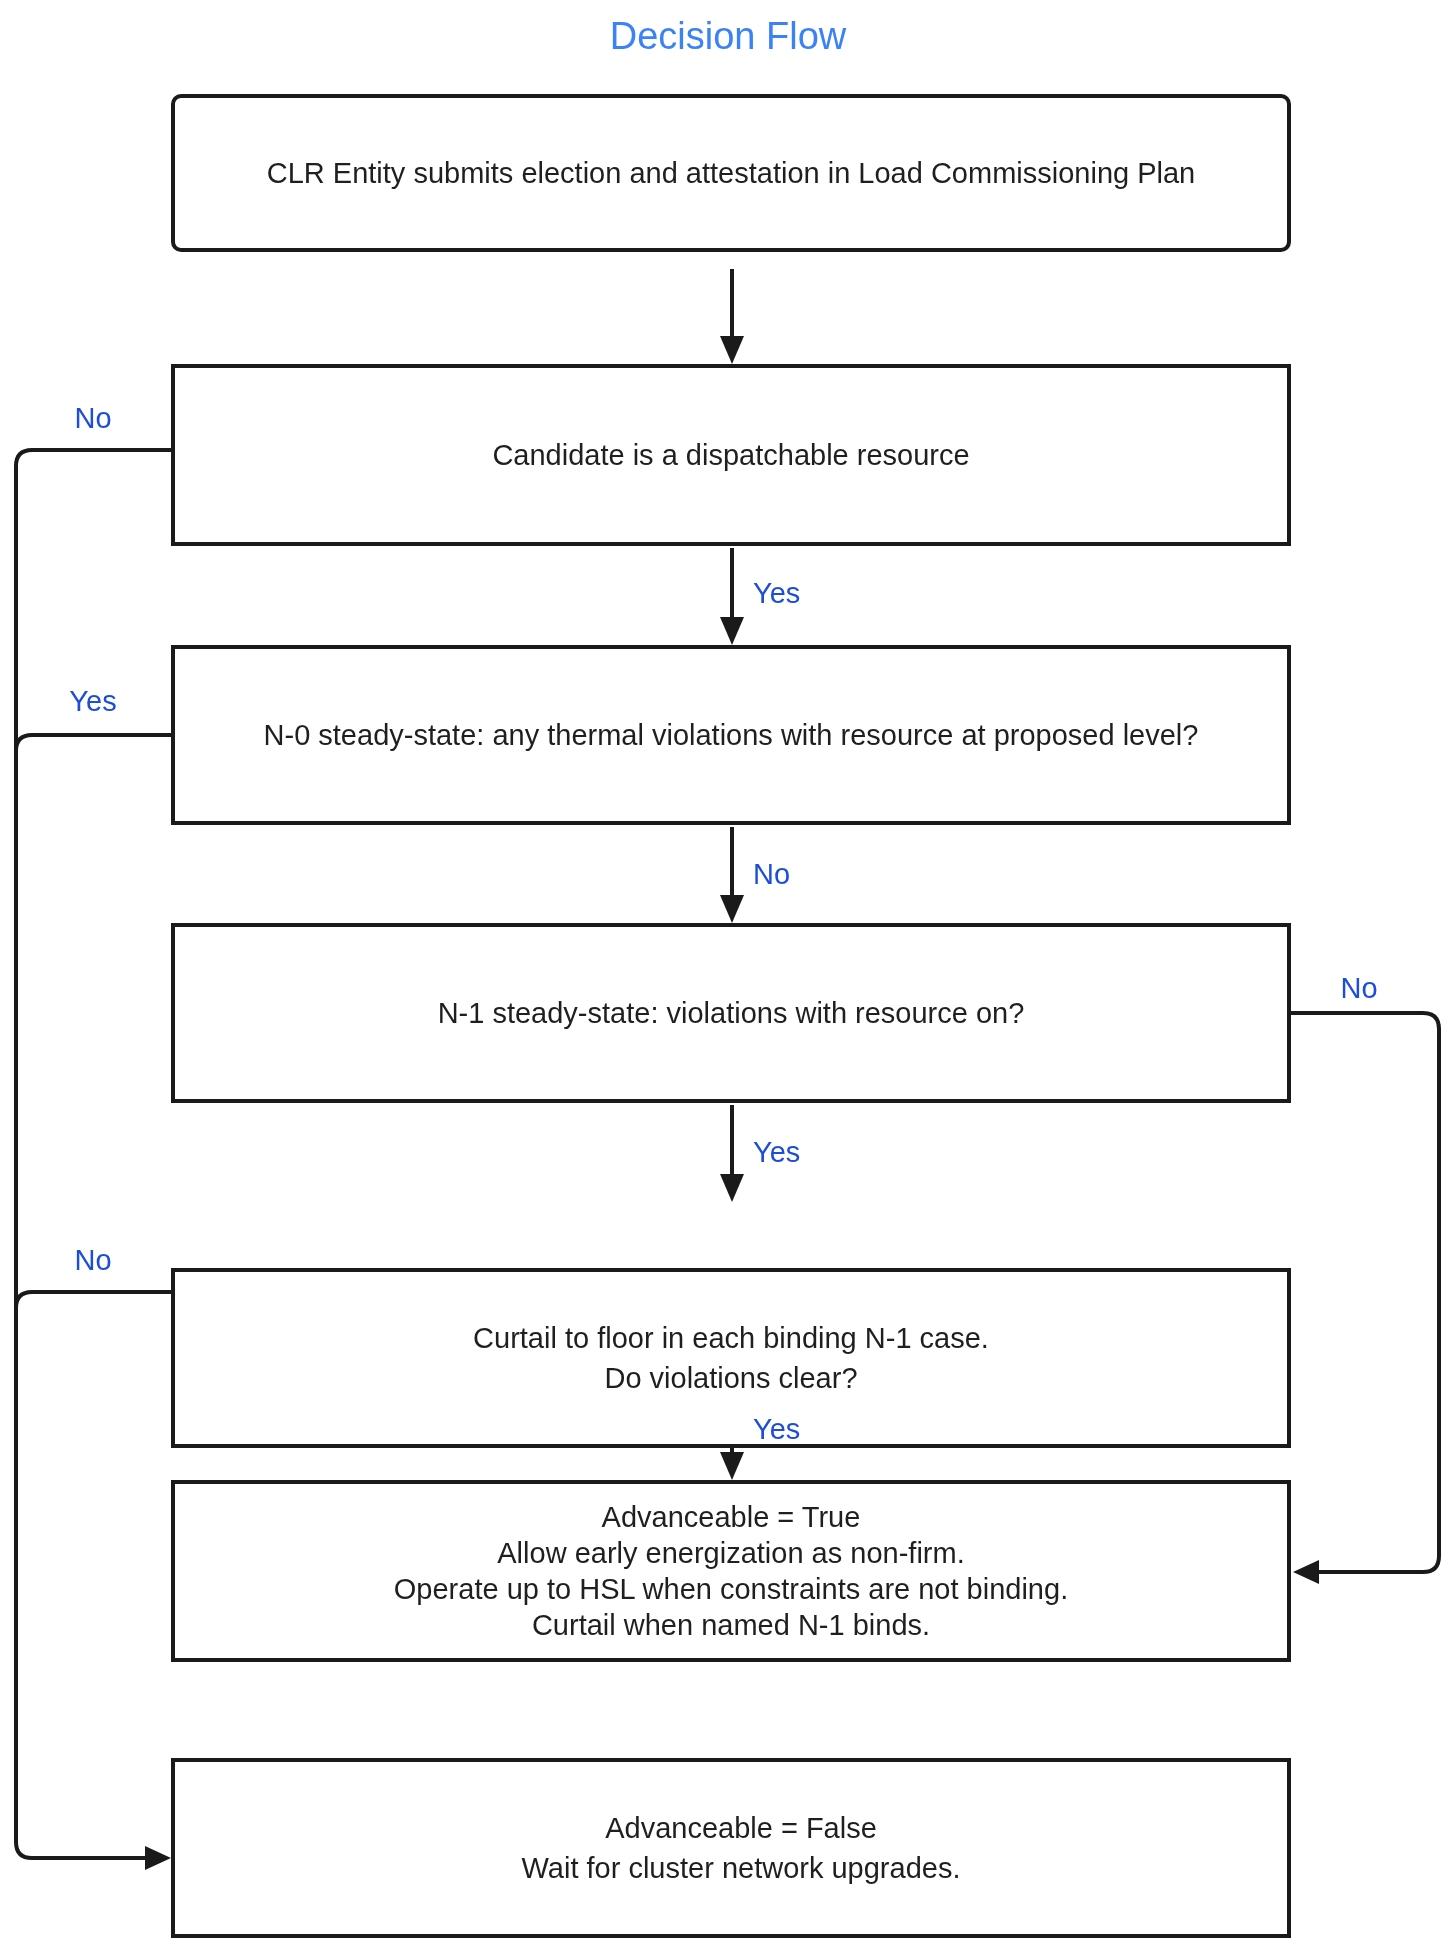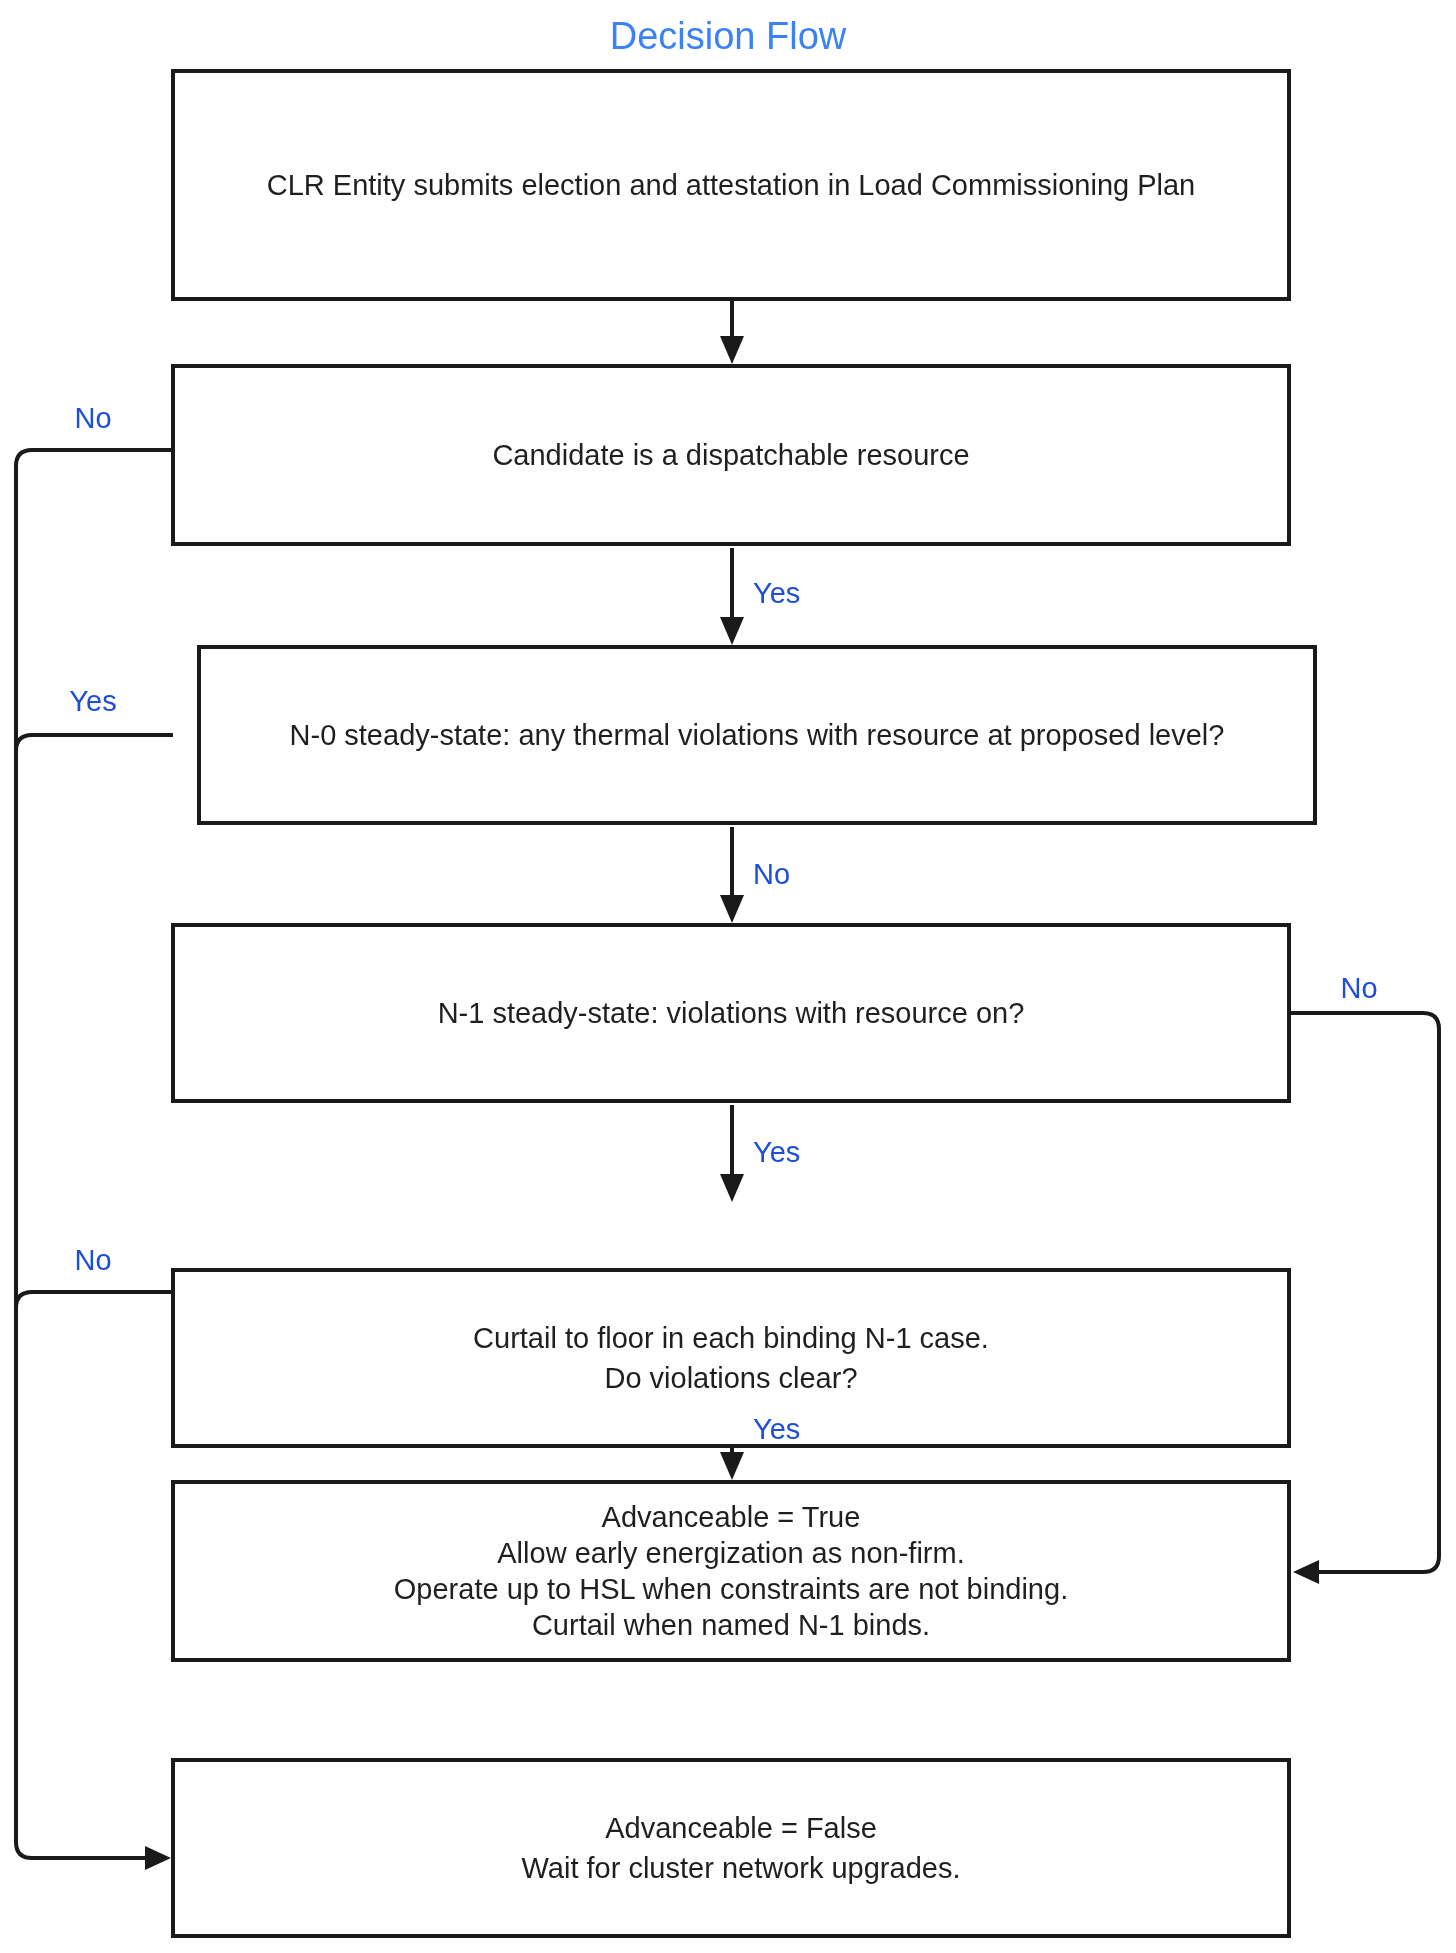--- a/index.html
+++ b/index.html
@@ -44,23 +44,23 @@
     display: flex;
     flex-direction: column;
     justify-content: center;
     align-items: center;
     text-align: center;
     font-size: 29px;
     line-height: 40px;
     color: #1f1f1f;
     padding: 0 12px;
   }
-  .node-1 { top: 69px;   height: 232px; }
+  .node-1 { top: 94px;   height: 158px; border-radius: 10px; }
   .node-2 { top: 364px;  height: 182px; }
-  .node-3 { top: 645px;  height: 180px; margin-left: 26px; }
+  .node-3 { top: 645px;  height: 180px; }
   .node-4 { top: 923px;  height: 180px; }
   .node-5 { top: 1268px; height: 180px; }
   .node-6 { top: 1480px; height: 182px; line-height: 36px; }
   .node-7 { top: 1758px; height: 180px; padding-left: 32px; }
   .edge-label {
     position: absolute;
     font-size: 29px;
     line-height: 34px;
     color: #1d4ed8;
     white-space: nowrap;

